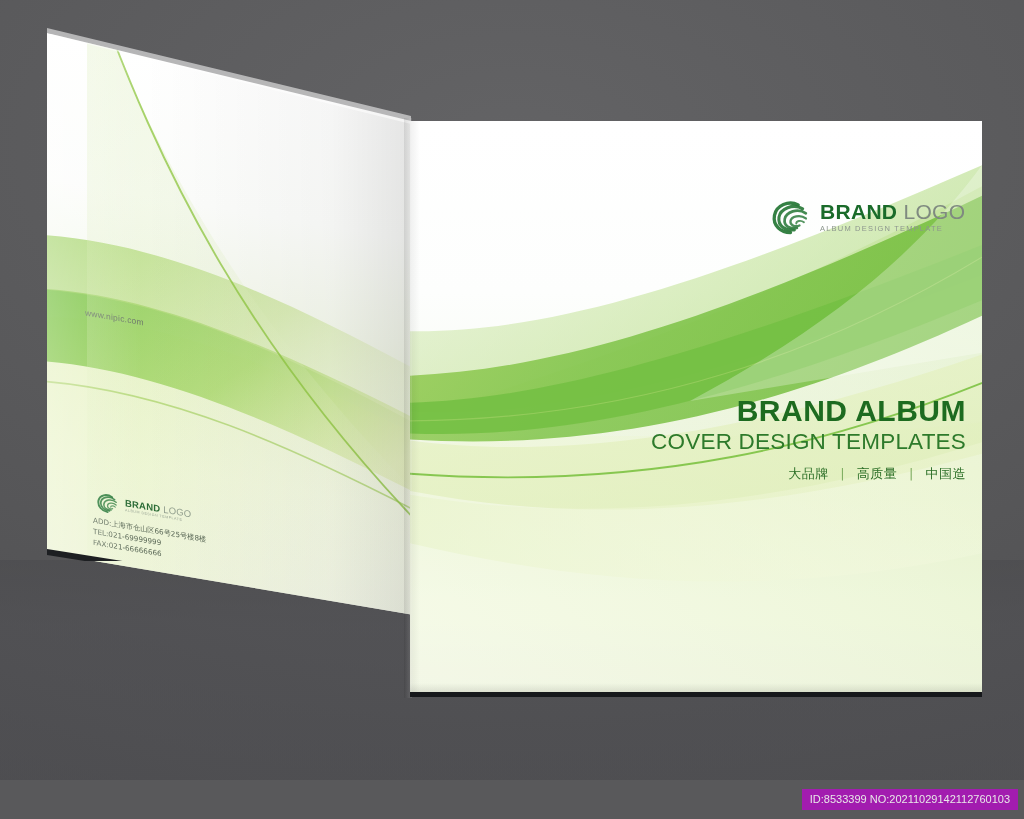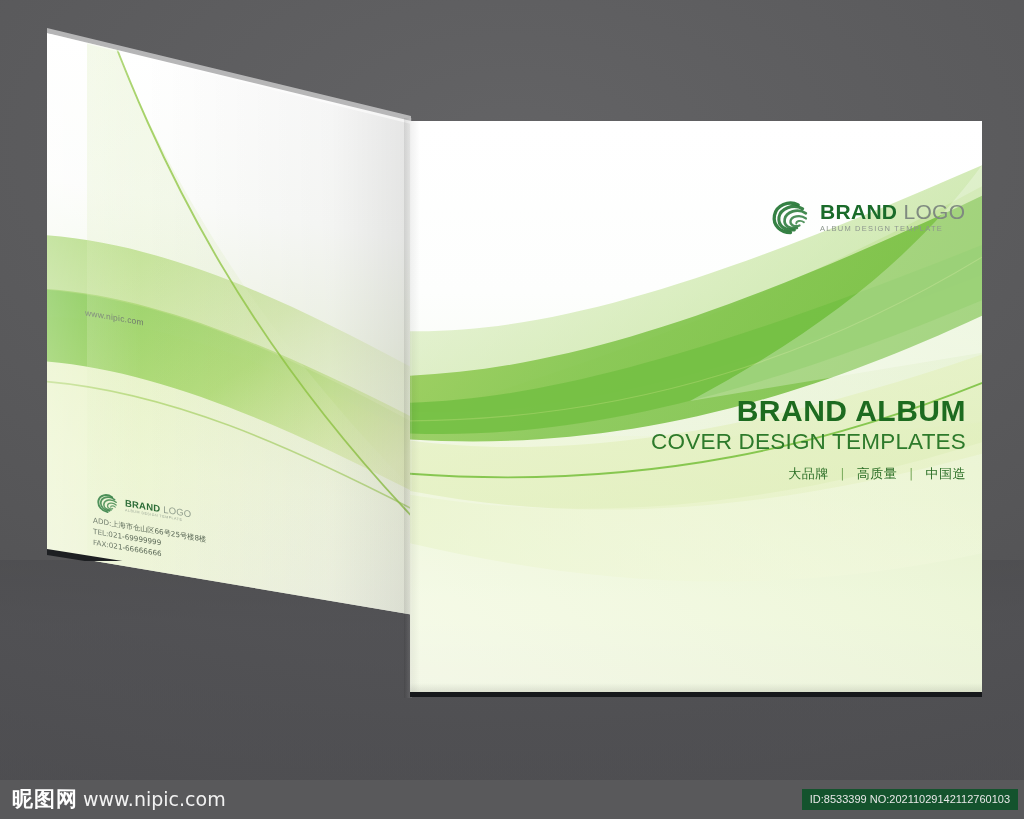--- a/index.html
+++ b/index.html
@@ -29,21 +29,21 @@
     display:flex;align-items:center;
   }
   .wm-left{display:flex;align-items:baseline;padding-left:12px;gap:5px;}
   .wm-cn{
     color:#ffffff;font-size:21px;line-height:21px;font-weight:700;
     font-family:"DejaVu Sans", sans-serif;letter-spacing:1px;
   }
   .wm-url{color:#f2f2f2;font-size:19px;line-height:19px;font-family:"DejaVu Sans", sans-serif;}
   .wm-id{
     position:absolute;right:6px;top:9px;
-    background:#14532d;color:#e8e8e8;font-size:11px;line-height:13px;
+    background:#a21caf;color:#e8e8e8;font-size:11px;line-height:13px;
     padding:4px 8px;font-family:"Liberation Sans", sans-serif;white-space:nowrap;
   }
 
   
   .book{position:absolute;left:0;top:0;width:1024px;height:819px;}
 
   
   .front{
     position:absolute;left:410px;top:121px;width:572px;height:574px;
     overflow:hidden;
@@ -313,20 +313,16 @@
           <span>中国造</span>
         </div>
       </div>
     </div>
 
     <div class="spine"></div>
     <div class="edge-bottom-right"></div>
   </div>
 
   <div class="bottombar">
-    <div class="wm-left">
-      <span class="wm-cn">昵图网</span>
-      <span class="wm-url">www.nipic.com</span>
-    </div>
     <div class="wm-id">ID:8533399 NO:20211029142112760103</div>
   </div>
 
 </div>
 
 </body></html>

